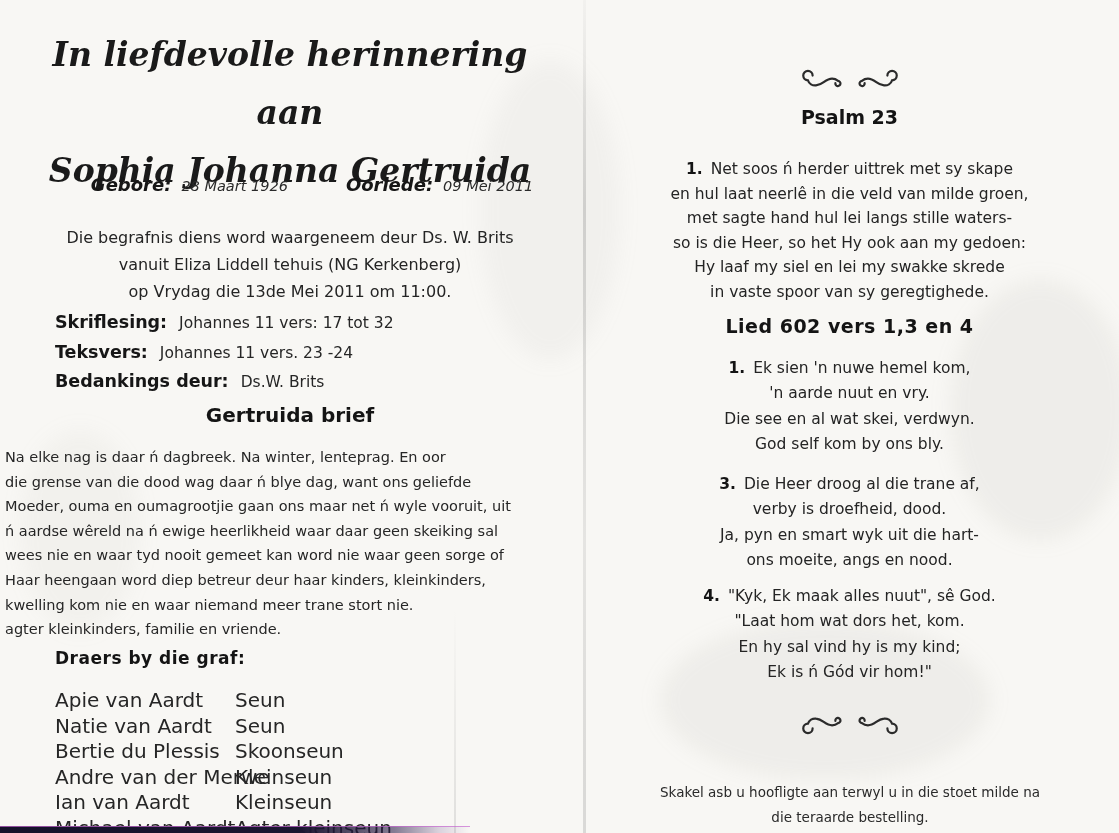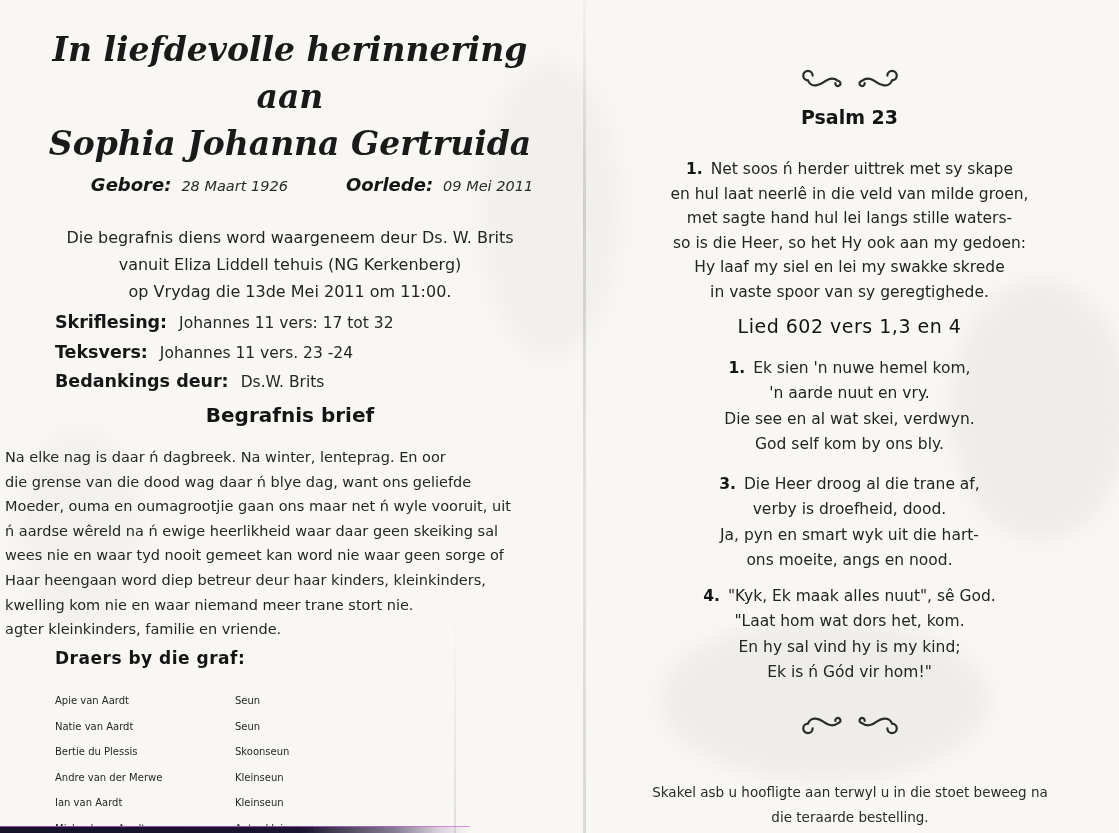--- a/index.html
+++ b/index.html
@@ -34,21 +34,21 @@
   }
   
   .page{position:absolute;top:0;height:833px;}
   .page-left{left:0;width:580px;}
   .page-right{left:580px;width:539px;}
   
   .memorial-title{
     position:absolute;top:26px;left:30px;width:520px;
     font-family:"DejaVu Serif","Liberation Serif",serif;
     font-style:italic;font-weight:700;
-    font-size:33px;line-height:47px;color:#1a1a1a;text-align:center;
+    font-size:33px;line-height:58px;color:#1a1a1a;text-align:center;
   }
   .dates-row{
     position:absolute;top:174px;left:0;width:580px;
     display:flex;justify-content:center;gap:58px;margin-left:22px;
   }
   .date-pair{display:flex;align-items:baseline;gap:10px;white-space:nowrap;}
   .date-label{font-weight:700;font-style:italic;font-size:18px;color:#161616;}
   .date-value{font-style:italic;font-size:14.5px;color:#2a2a2a;}
   .service-block{
     position:absolute;top:224px;left:10px;width:560px;
@@ -65,39 +65,39 @@
   .letter-body{
     position:absolute;top:445px;left:5px;width:570px;
     font-size:14.5px;line-height:24.6px;color:#262626;
   }
   .letter-line{white-space:nowrap;}
   .bearers-heading{
     position:absolute;top:648px;left:55px;
     font-weight:700;font-size:17px;color:#141414;letter-spacing:.5px;
   }
   .bearers-list{position:absolute;top:688px;left:55px;width:460px;}
-  .bearer-row{display:flex;line-height:25.6px;font-size:10px;color:#262626;}
+  .bearer-row{display:flex;line-height:25.6px;font-size:20px;color:#262626;}
   .bearer-name{width:180px;white-space:nowrap;}
   .bearer-relation{white-space:nowrap;}
   
   .ornament{position:absolute;left:0;width:539px;text-align:center;}
   .ornament-top{top:64px;}
   .ornament-bottom{top:706px;transform:scaleY(-1);}
   .psalm-heading{
     position:absolute;top:106px;left:0;width:539px;
     font-weight:700;font-size:19px;text-align:center;color:#141414;
   }
   .psalm-body{
     position:absolute;top:157px;left:0;width:539px;
     font-size:15.5px;line-height:24.6px;text-align:center;color:#242424;
   }
   .verse-number{font-weight:700;color:#141414;margin-right:8px;}
   .hymn-heading{
     position:absolute;top:315px;left:0;width:539px;
-    font-weight:400;font-size:19px;text-align:center;color:#141414;letter-spacing:.5px;
+    font-weight:700;font-size:19px;text-align:center;color:#141414;letter-spacing:.5px;
   }
   .hymn-verse{position:absolute;left:0;width:539px;font-size:15.5px;line-height:25.4px;text-align:center;color:#242424;}
   .hymn-verse-1{top:356px;}
   .hymn-verse-3{top:472px;}
   .hymn-verse-4{top:584px;}
   .verse-line{white-space:nowrap;}
   .notice-block{
     position:absolute;top:780px;left:10px;width:520px;
     font-size:13.5px;line-height:25px;text-align:center;color:#2a2a2a;
   }
@@ -143,21 +143,21 @@
         <span class="detail-label">Skriflesing:</span><span class="detail-value">Johannes 11 vers: 17 tot 32</span>
       </div>
       <div class="detail-row">
         <span class="detail-label">Teksvers:</span><span class="detail-value">Johannes 11 vers. 23 -24</span>
       </div>
       <div class="detail-row">
         <span class="detail-label">Bedankings deur:</span><span class="detail-value">Ds.W. Brits</span>
       </div>
     </div>
 
-    <div class="letter-heading">Begrafnis brief</div>
+    <div class="letter-heading">Gertruida brief</div>
 
     <div class="letter-body">
       <div class="letter-line">Na elke nag is daar ń dagbreek. Na winter, lenteprag. En oor</div>
       <div class="letter-line">die grense van die dood wag daar ń blye dag, want ons geliefde</div>
       <div class="letter-line">Moeder, ouma en oumagrootjie gaan ons maar net ń wyle vooruit, uit</div>
       <div class="letter-line">ń aardse wêreld na ń ewige heerlikheid waar daar geen skeiking sal</div>
       <div class="letter-line">wees nie en waar tyd nooit gemeet kan word nie waar geen sorge of</div>
       <div class="letter-line">Haar heengaan word diep betreur deur haar kinders, kleinkinders,</div>
       <div class="letter-line">kwelling kom nie en waar niemand meer trane stort nie.</div>
       <div class="letter-line">agter kleinkinders, familie en vriende.</div>
@@ -241,19 +241,19 @@
     <div class="ornament ornament-bottom">
       <svg width="102" height="30" viewBox="0 0 120 34" aria-hidden="true">
         <g fill="none" stroke="#2b2b2b" stroke-width="2.6" stroke-linecap="round">
           <path d="M16 13 a5.5 5.5 0 1 0 -5.5 5.5 a9 9 0 0 0 9.5 6 c7 -0.5 9 -5 14.5 -7 c5 -1.8 8.5 -0.6 11.5 1.8 a3 3 0 1 1 -3.2 2.6"></path>
           <path d="M104 13 a5.5 5.5 0 1 1 5.5 5.5 a9 9 0 0 1 -9.5 6 c-7 -0.5 -9 -5 -14.5 -7 c-5 -1.8 -8.5 -0.6 -11.5 1.8 a3 3 0 1 0 3.2 2.6"></path>
         </g>
       </svg>
     </div>
 
     <div class="notice-block">
-      <div>Skakel asb u hoofligte aan terwyl u in die stoet beweeg na</div>
+      <div>Skakel asb u hoofligte aan terwyl u in die stoet milde na</div>
       <div>die teraarde bestelling.</div>
     </div>
   </div>
 
   <div class="bottom-scan-bar"></div>
 </div>
 
 </body></html>

